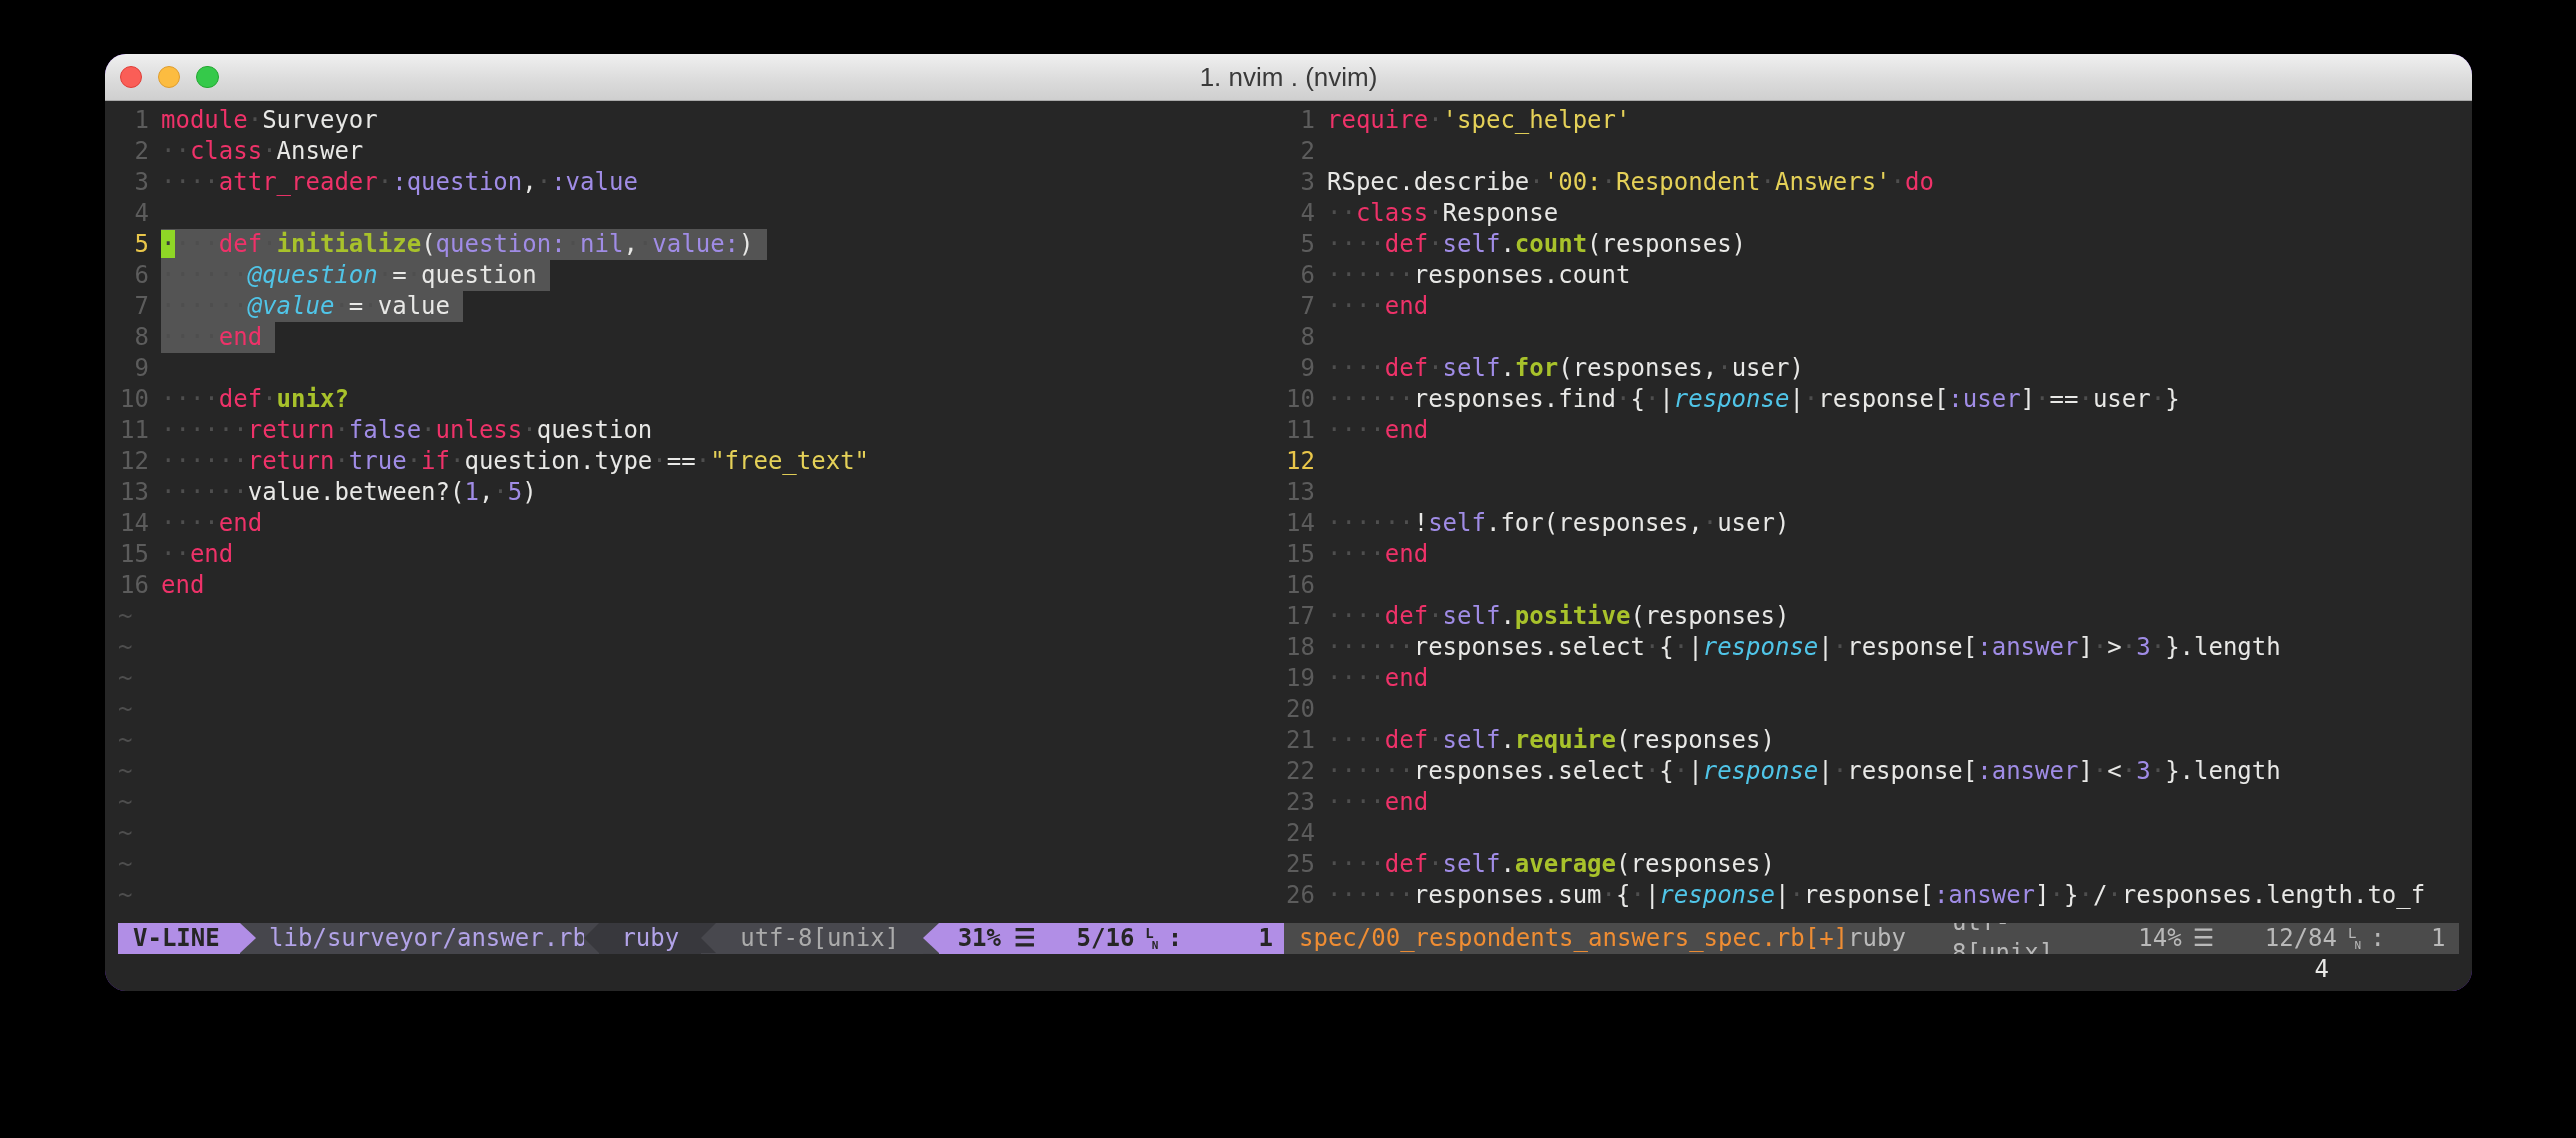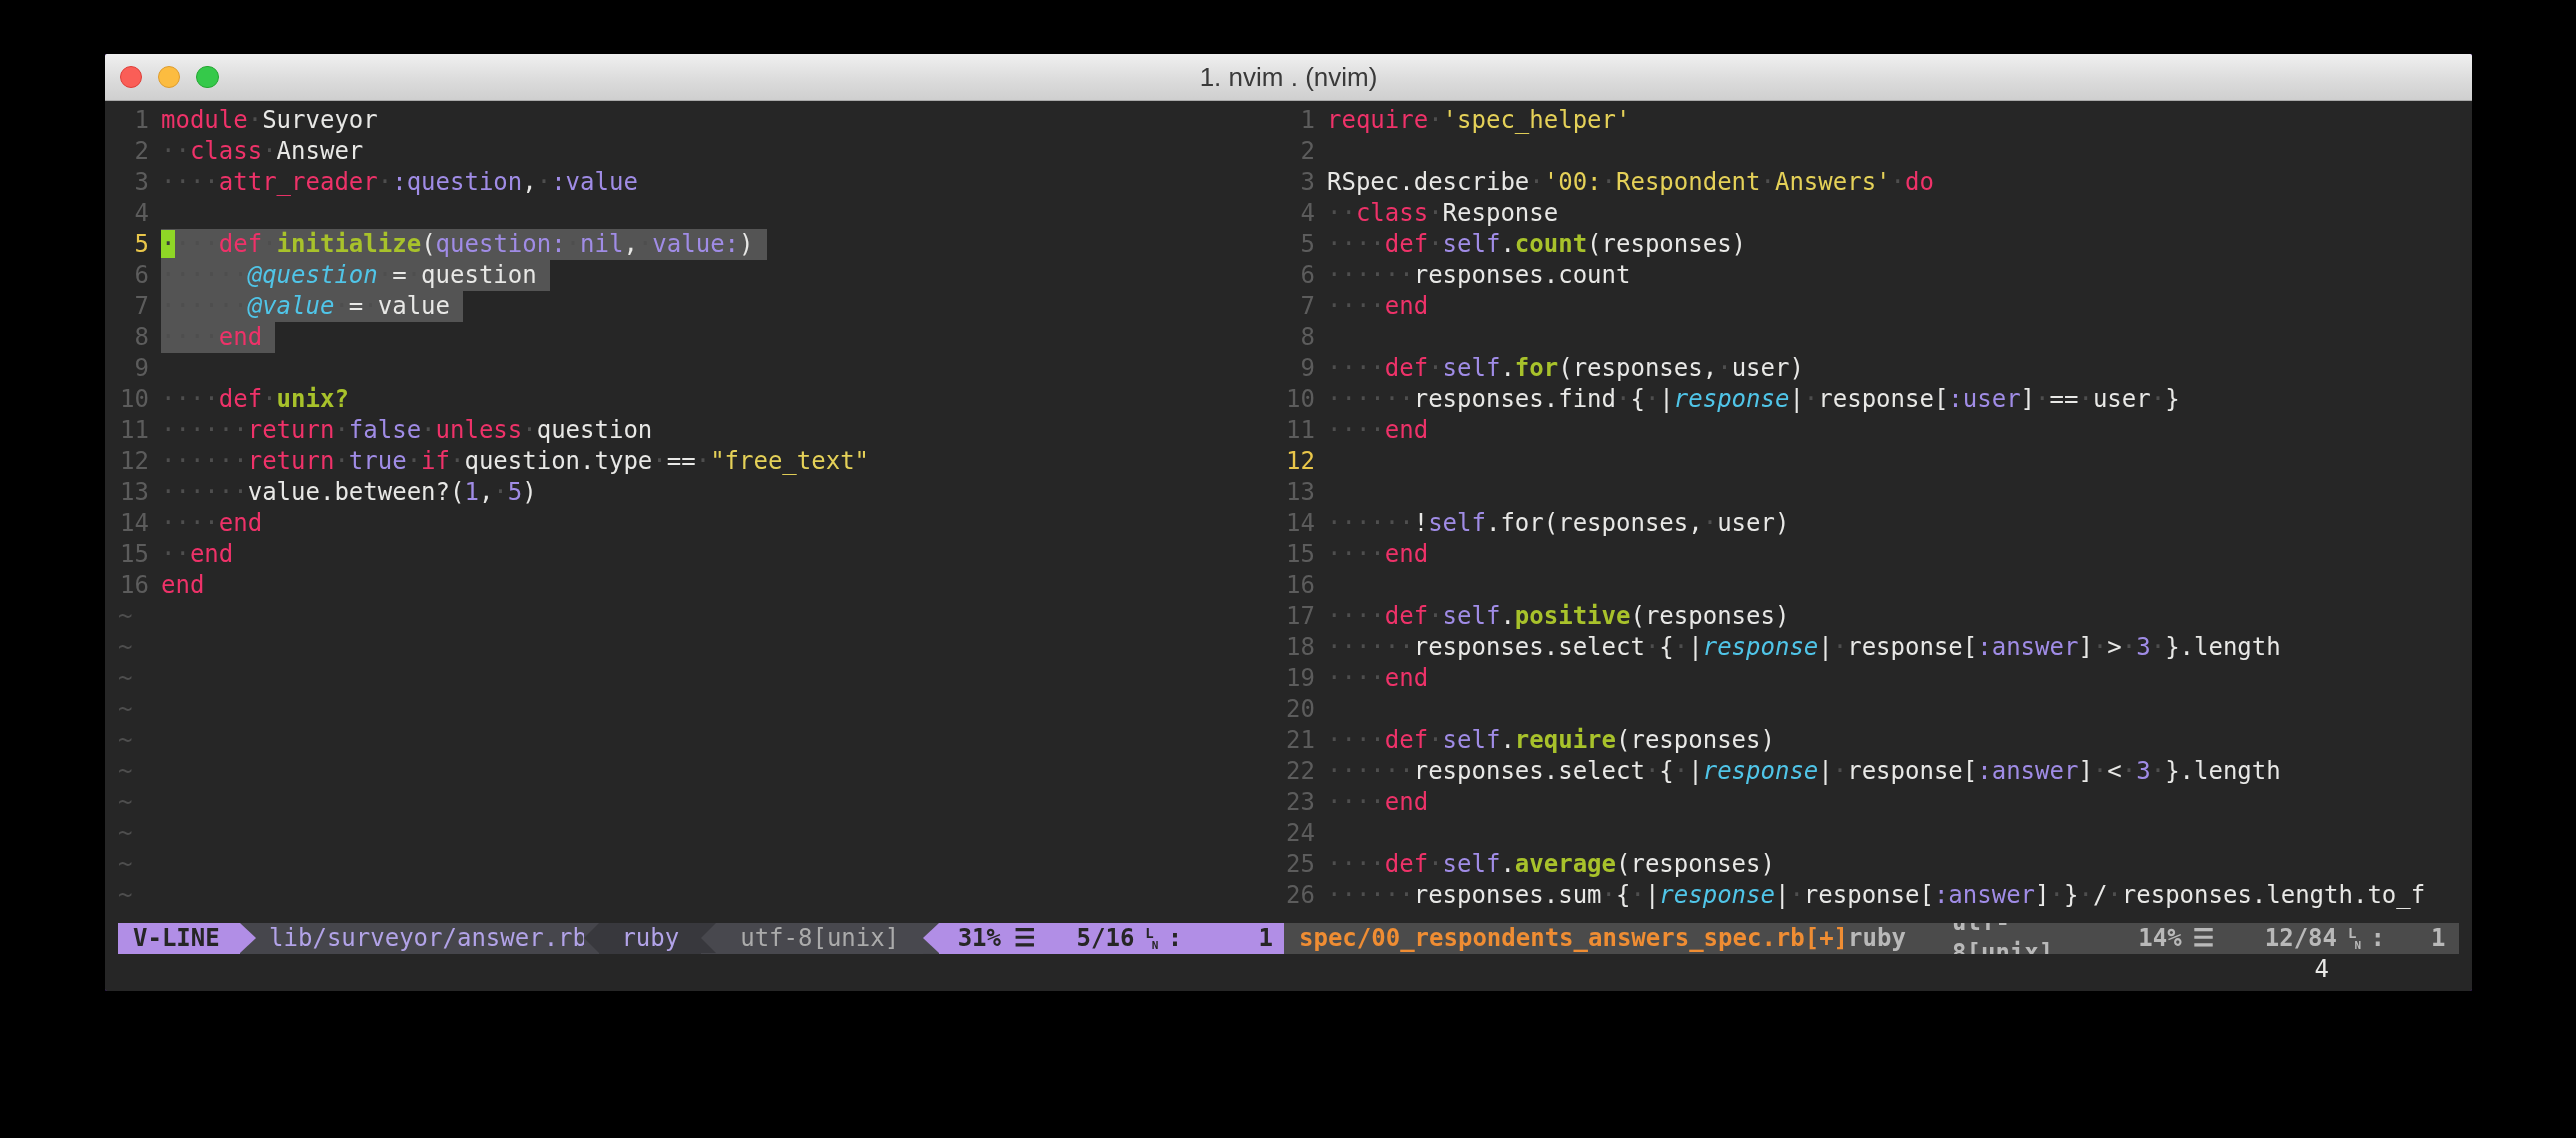--- a/index.html
+++ b/index.html
@@ -1,19 +1,19 @@
 <!DOCTYPE html>
 <html style="font-size:15px"><head>
 <meta charset="utf-8">
 <style>
   html,body{margin:0;padding:0;background:#000;}
   .stage{position:relative;width:2576px;height:1138px;background:#000;overflow:hidden;
          font-family:"DejaVu Sans Mono", monospace;}
   .window{position:absolute;left:105px;top:54px;width:2367px;height:937px;
-          border-radius:2px;overflow:hidden;background:#6d28d9;
+          border-radius:21px;overflow:hidden;background:#6d28d9;
           box-shadow:0 20.4px 56px rgba(0,0,0,.85);}
   
   .titlebar{position:relative;height:46px;
     background:linear-gradient(#f0f0f0,#dcdcdc 55%,#cfcfcf);
     border-bottom:0.9px solid #a9a9a9;display:flex;align-items:center;justify-content:center;}
   .title{font-family:"Liberation Sans", sans-serif;font-size:26px;color:#3a3a3a;}
   .lights{position:absolute;left:15px;top:0;height:46px;display:flex;align-items:center;gap:15.7px;}
   .light{width:20.4px;height:20.4px;border-radius:50%;}
   .light.red{background:#fa5e57;border:0.9px solid #df3e38;}
   .light.yellow{background:#fcbc40;border:0.9px solid #de9c2e;}
@@ -53,21 +53,21 @@
   .seg-ft{background:#38383d;padding:0 22px;height:31px;display:flex;align-items:center;flex:none;}
   .chev2{width:0;height:0;border-top:15.7px solid transparent;border-bottom:15.7px solid transparent;
          border-right:15px solid #48484e;background:#38383d;flex:none;}
   .seg-enc{background:#48484e;color:#ababab;padding:0 24px;height:31px;display:flex;align-items:center;flex:none;}
   .arr-l-purple{width:0;height:0;border-top:15.7px solid transparent;border-bottom:15.7px solid transparent;
          border-right:16.7px solid #b18ee6;background:#48484e;flex:none;}
   .seg-pos{background:#b18ee6;color:#262626;font-weight:bold;height:31px;display:flex;
            align-items:center;flex:1;padding:0 11px 0 18.5px;}
   .seg-pos .gap-s{width:13px;}.seg-pos .gap-l{width:41px;}
   .seg-pos .colspace{flex:1;text-align:right;}
-  .sbar-right{flex:1;background:#4b4b4b;color:#b9b9b9;padding:0 15px;font-weight:bold;}
+  .sbar-right{flex:1;background:#4b4b4b;color:#b9b9b9;padding:0 15px;}
   .sbar-right .fname{color:#ef8d33;}
   .sbar-right .rgroup{margin-left:auto;display:flex;align-items:center;}
   .sbar-right .g1{width:54px;}.sbar-right .g2{width:59px;}.sbar-right .g3{width:13px;}
   .lnsym{display:inline-flex;flex-direction:column;justify-content:center;line-height:1;
          margin:0 9.3px 0 11px;font-weight:inherit;}
   .lnsym .ln-top{font-size:14px;}
   .lnsym .ln-sub{font-size:11px;margin-left:6.5px;}
   
   .cmdline{height:31px;display:flex;align-items:center;justify-content:flex-end;
            padding-right:130px;color:#e8e8e6;flex:none;}

